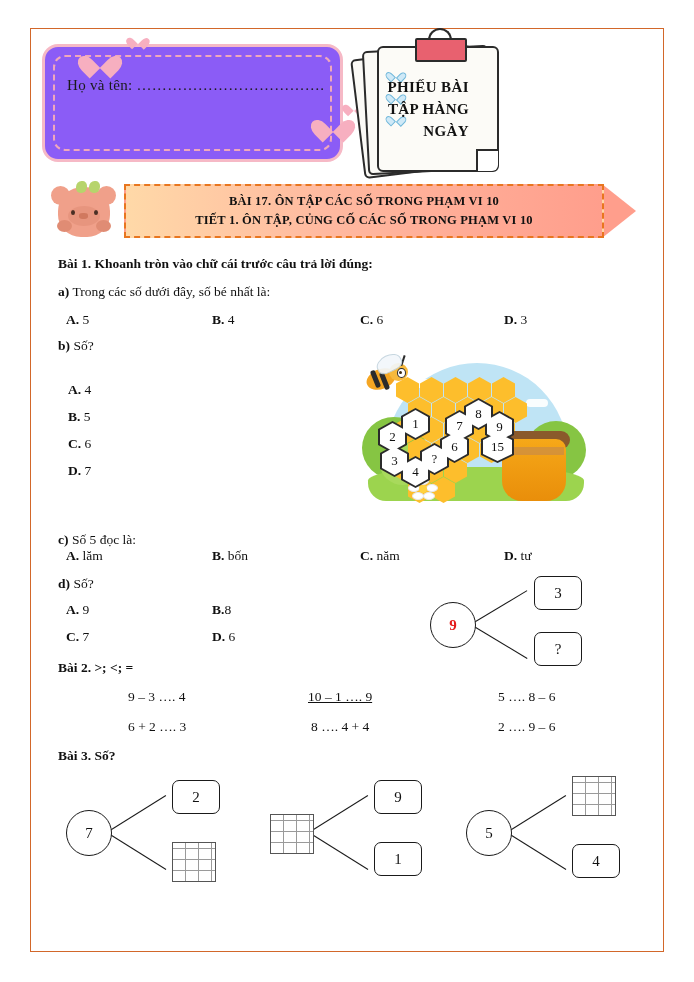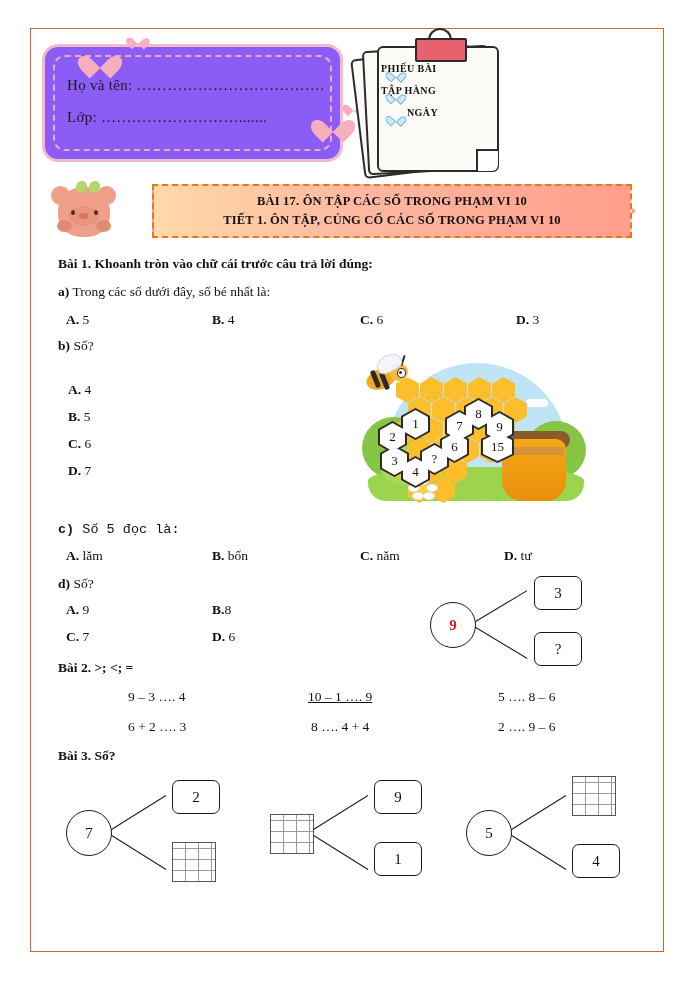--- a/index.html
+++ b/index.html
@@ -55,22 +55,22 @@
   .clip-front{position:absolute;left:22px;top:10px;width:118px;height:122px;
     background:#fcfbf7;border:2.4px solid #2b2b2b;border-radius:6px;}
   .clip-corner{position:absolute;right:-1px;bottom:-1px;width:20px;height:20px;
     background:#fff;border-left:2.2px solid #2b2b2b;border-top:2.2px solid #2b2b2b;
     border-bottom-right-radius:6px;}
   .clip-metal{position:absolute;left:60px;top:2px;width:48px;height:20px;
     background:#e8616f;border:2.2px solid #2b2b2b;border-radius:2px;z-index:4;}
   .clip-ring{position:absolute;left:73px;top:-8px;width:20px;height:14px;
     border:2.4px solid #2b2b2b;border-bottom:none;border-radius:12px 12px 0 0;
     background:#fff;z-index:3;}
-  .clip-txt{position:absolute;left:8px;top:22px;width:106px;
-    font-weight:bold;font-size:10px;line-height:22px;letter-spacing:.4px;}
+  .clip-txt{position:absolute;left:8px;top:40px;width:106px;
+    font-weight:bold;font-size:15px;line-height:22px;letter-spacing:.4px;text-align:right;}
   .ct-row{display:block;white-space:nowrap;}
   .ct-r1{padding-left:18px;}
   .ct-r2{padding-left:18px;}
   .ct-r3{padding-left:44px;}
   .mini-heart{position:absolute;width:13px;height:12px;}
   .mini-heart:before,.mini-heart:after{
     content:"";position:absolute;top:0;width:50%;height:82%;
     background:#cfe9f7;border:1px solid #6fb7da;box-sizing:border-box;
     border-radius:50% 50% 0 0;
   }
@@ -147,21 +147,21 @@
     background:#d1795f;border-radius:40%;}
   .pig-paw{position:absolute;width:15px;height:12px;background:#e08c74;
     border-radius:50%;}
   .pp-l{left:27px;top:38px;}
   .pp-r{left:66px;top:38px;}
 
   .banner{
     position:absolute;left:94px;top:2px;width:480px;height:54px;
     background:linear-gradient(90deg,#ffd9a8 0%,#ffb9a0 42%,#ff9e8c 100%);
     border:2.5px dashed #e8761f;box-sizing:border-box;
-    display:flex;flex-direction:column;align-items:center;justify-content:center;margin-left:28px;
+    display:flex;flex-direction:column;align-items:center;justify-content:center;
   }
   .banner-arrow{
     position:absolute;left:572px;top:2px;width:0;height:0;
     border-top:27px solid transparent;border-bottom:27px solid transparent;
     border-left:34px solid #ff9e8c;
   }
   .banner-line{
     font-weight:bold;font-size:12.5px;letter-spacing:.2px;
     color:#111;white-space:nowrap;line-height:19px;
   }
@@ -255,21 +255,20 @@
 </head>
 <body>
 
 <div class="page-frame"></div>
 
 <div class="header">
 
   <div class="namecard">
     <div class="namecard-inner"></div>
     <div class="namecard-line nl1">Họ và tên: ……………………………….</div>
-    <div class="namecard-line nl2">Lớp: ……………………….......</div>
   </div>
   <div class="heart h1"></div>
   <div class="heart h2"></div>
   <div class="heart h3"></div>
   <div class="heart h4"></div>
 
   <div class="clip">
     <div class="clip-back"></div>
     <div class="clip-back2"></div>
     <div class="clip-front">
@@ -321,21 +320,21 @@
     <span>5</span>
   </div>
   <div class="txt" style="left:182px;top:70px;">
     <span class="lbl">B.</span>
     <span>4</span>
   </div>
   <div class="txt" style="left:330px;top:70px;">
     <span class="lbl">C.</span>
     <span>6</span>
   </div>
-  <div class="txt" style="left:474px;top:70px;margin-left:12px;">
+  <div class="txt" style="left:474px;top:70px;">
     <span class="lbl">D.</span>
     <span>3</span>
   </div>
 
   <div class="txt" style="left:28px;top:96px;">
     <span class="b">b)</span>
     <span>Số?</span>
   </div>
   <div class="txt" style="left:38px;top:140px;">
     <span class="lbl">A.</span>
@@ -439,21 +438,21 @@
     <div class="hexring" style="left:82px;top:76px;"></div>
     <div class="hexnum" style="left:84px;top:78px;">6</div>
 
     <div class="hexring wide" style="left:123px;top:76px;"></div>
     <div class="hexnum wide" style="left:125px;top:78px;">15</div>
 
     <div class="hexring" style="left:43px;top:101px;"></div>
     <div class="hexnum" style="left:45px;top:103px;">4</div>
   </div>
 
-  <div class="txt" style="left:28px;top:280px;font-family:Liberation Mono, monospace;">
+  <div class="txt" style="left:28px;top:290px;">
     <span class="b">c)</span>
     <span>Số 5 đọc là:</span>
   </div>
   <div class="txt" style="left:36px;top:306px;font-family:Liberation Serif, serif;">
     <span class="lbl">A.</span>
     <span>lăm</span>
   </div>
   <div class="txt" style="left:182px;top:306px;">
     <span class="lbl">B.</span>
     <span>bốn</span>

